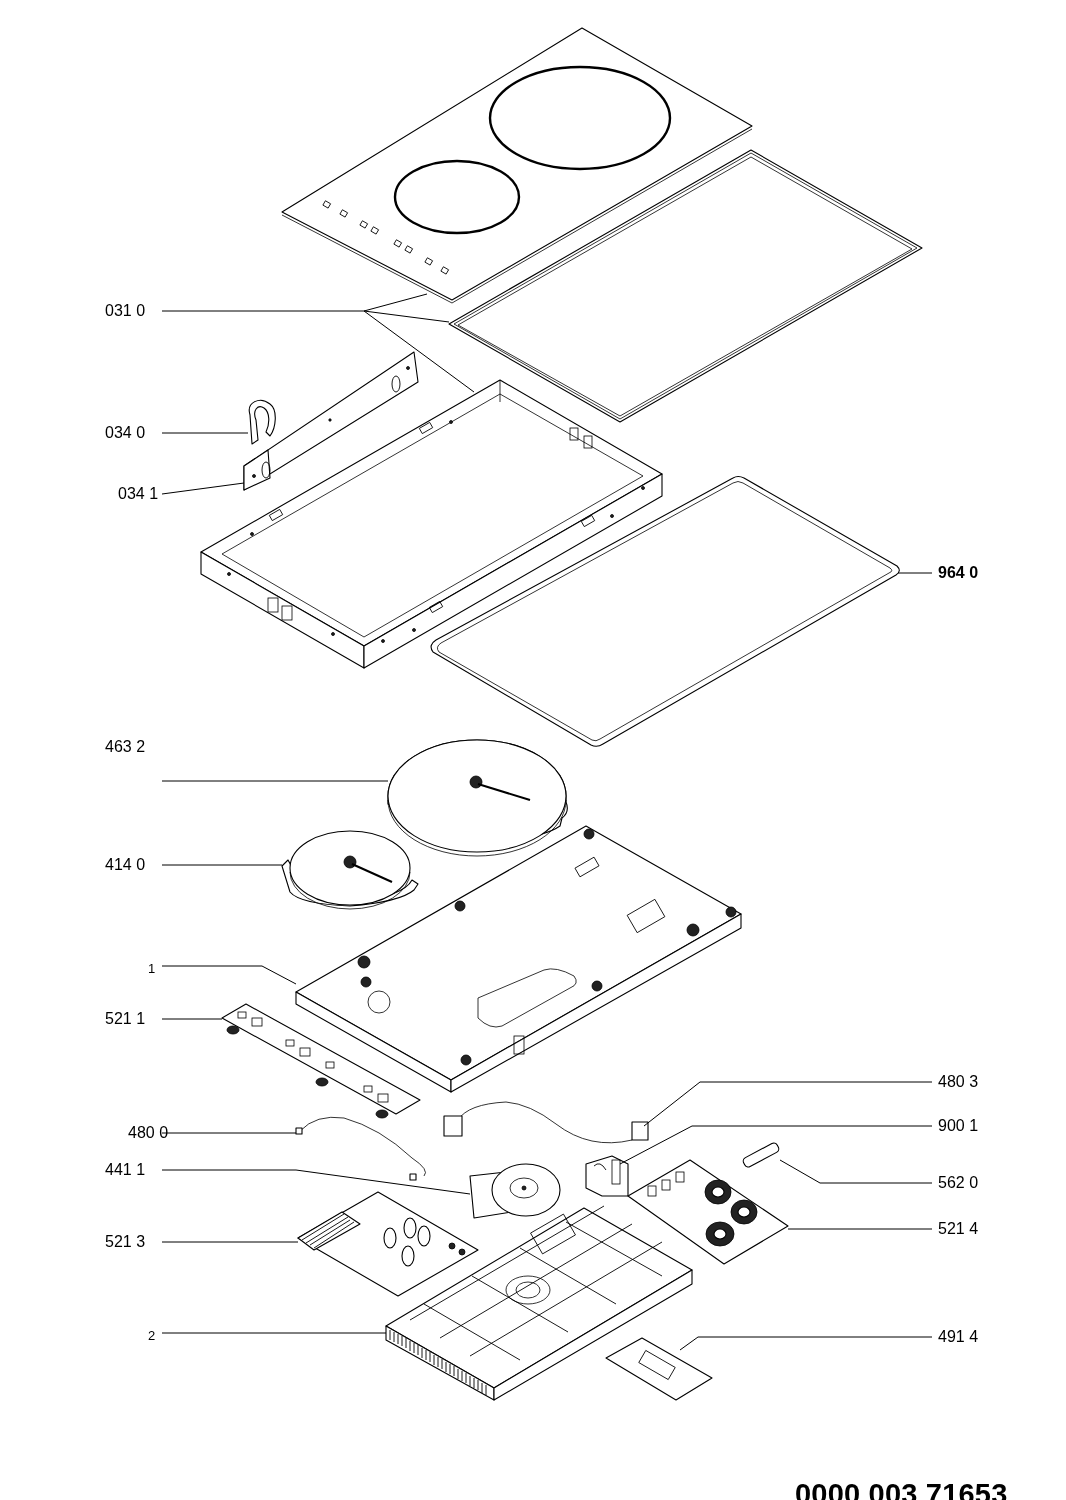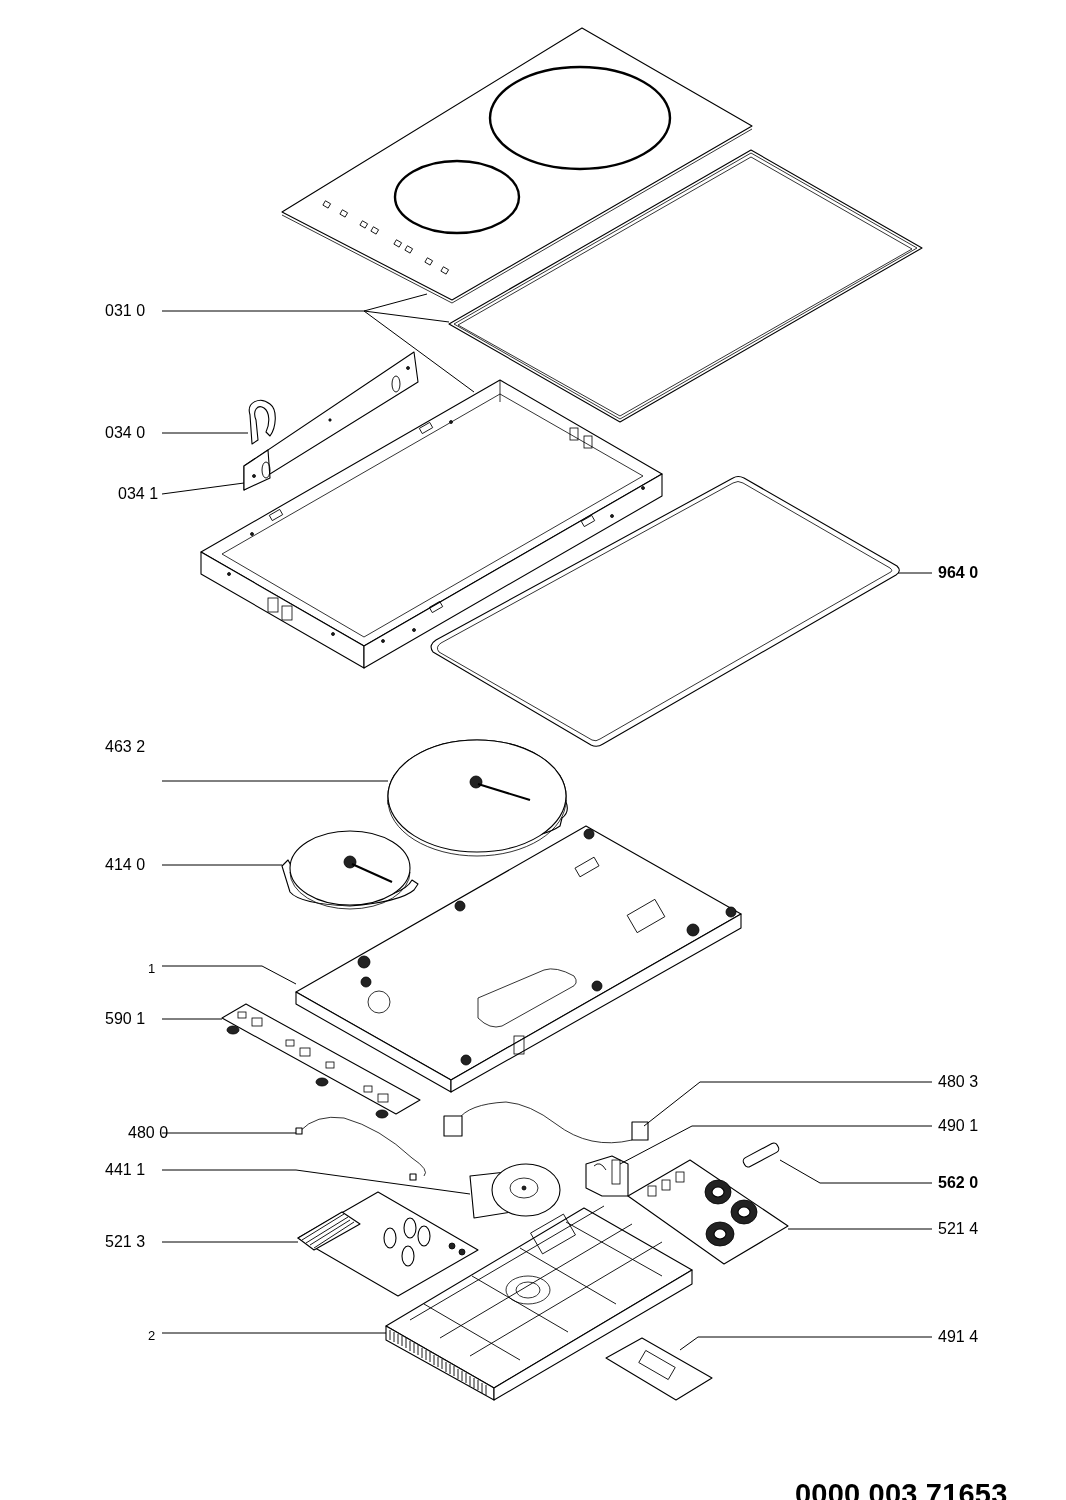--- a/index.html
+++ b/index.html
@@ -239,26 +239,26 @@
     <polyline class="leader" points="932,1337 698,1337 680,1350"></polyline>
   </g>
 </svg>
 
 <div class="callout" style="left:105px; top:301px;">031 0</div>
 <div class="callout" style="left:105px; top:423px;">034 0</div>
 <div class="callout" style="left:105px; top:484px;margin-left:13px;">034 1</div>
 <div class="callout" style="left:105px; top:725px;margin-top:12px;">463 2</div>
 <div class="callout" style="left:105px; top:855px;">414 0</div>
 <div class="callout small" style="left:148px; top:959px;">1</div>
-<div class="callout" style="left:105px; top:1009px;">590 1</div>
+<div class="callout" style="left:105px; top:1009px;">521 1</div>
 <div class="callout" style="left:105px; top:1123px;margin-left:23px;">480 0</div>
 <div class="callout" style="left:105px; top:1160px;">441 1</div>
 <div class="callout" style="left:105px; top:1232px;">521 3</div>
 <div class="callout small" style="left:148px; top:1326px;">2</div>
 
 <div class="callout" style="left:938px; top:563px;font-weight:bold;">964 0</div>
 <div class="callout" style="left:938px; top:1072px;">480 3</div>
-<div class="callout" style="left:938px; top:1116px;">490 1</div>
-<div class="callout" style="left:938px; top:1173px;font-weight:bold;">562 0</div>
+<div class="callout" style="left:938px; top:1116px;">900 1</div>
+<div class="callout" style="left:938px; top:1173px;">562 0</div>
 <div class="callout" style="left:938px; top:1219px;">521 4</div>
 <div class="callout" style="left:938px; top:1327px;">491 4</div>
 
 <div id="doc-number">0000 003 71653</div>
 
 </body></html>

